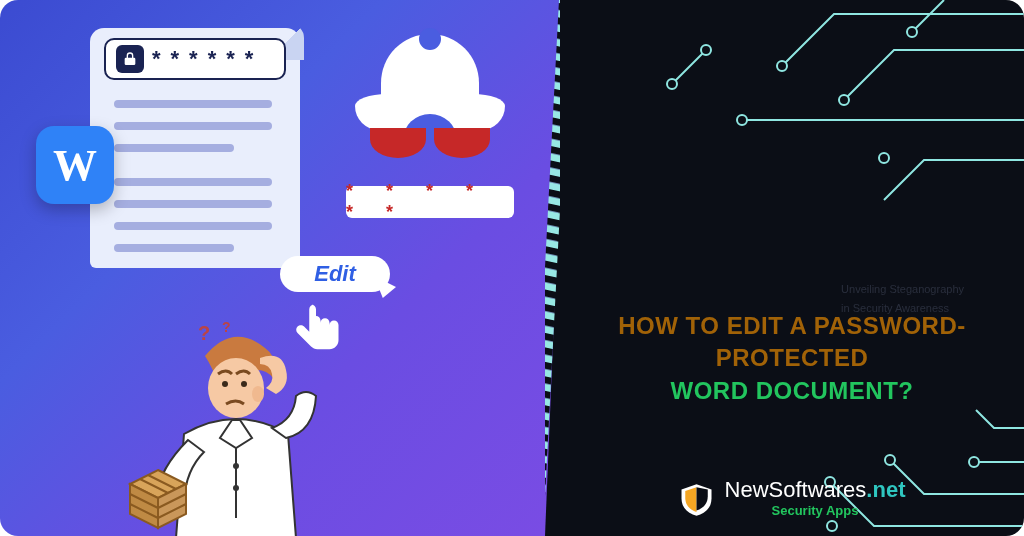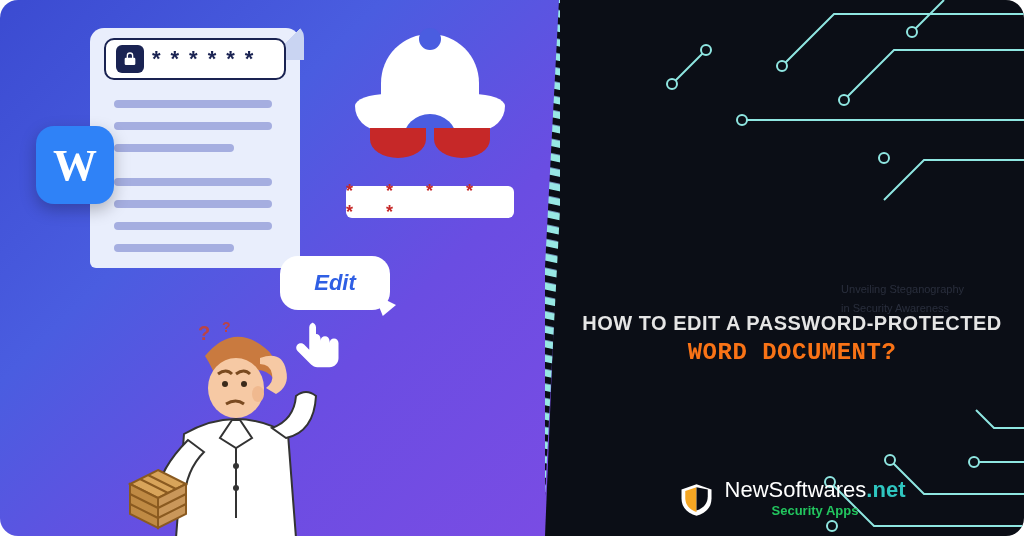--- a/index.html
+++ b/index.html
@@ -30,38 +30,38 @@
 .notch { position:absolute; bottom:-10px; left:50%; transform:translateX(-50%); width:54px; height:26px; background:#4a5de0; border-radius: 50% 50% 0 0 / 100% 100% 0 0; }
 .crown { position:absolute; bottom:26px; left:26px; right:26px; height:70px; background:#fff; border-radius: 60px 60px 8px 8px; }
 .dent { position:absolute; top:-6px; left:50%; transform:translateX(-50%); width:22px; height:22px; background:#4a5de0; border-radius:50%; }
 .eyes { position:absolute; bottom:-34px; left:50%; transform:translateX(-50%); width:120px; height:36px; }
 .eye  { position:absolute; width:56px; height:30px; background:#c62828; border-radius: 0 0 60px 60px / 0 0 40px 40px; }
 .eye.l { left:0; } .eye.r { right:0; }
 .pwdbox { margin: 56px auto 0; width: 168px; height: 32px; background:#fff; border-radius: 6px; display:flex; align-items:center; justify-content:center; letter-spacing:14px; color:#c62828; font-weight:900; font-size:18px; }
 
 
 .editwrap { position:absolute; left:280px; top:256px; width:140px; }
-.editbtn { width:110px; height:54px; background:#fff; border-radius:18px; display:flex; align-items:center; justify-content:center; color:#2f5fe4; font-weight:800; font-style:italic; font-size:22px; position:relative; }
+.editbtn { width:110px; height:36px; background:#fff; border-radius:18px; display:flex; align-items:center; justify-content:center; color:#2f5fe4; font-weight:800; font-style:italic; font-size:22px; position:relative; }
 .editbtn:after{ content:""; position:absolute; right:-6px; bottom:-6px; width:22px; height:22px; background:#fff; clip-path: polygon(0 0,100% 50%,40% 100%); border-radius:2px; }
 .hand { margin-top:6px; width:72px; height:72px; }
 .hand svg { width:100%; height:100%; }
 
 
 .person { position:absolute; left:110px; bottom:-6px; width:260px; }
 
 
 .divider { position:absolute; left:545px; top:0; width:50px; height:100%; pointer-events:none; }
 
 
 .right { flex: 1; position: relative; background:#0b0e16; }
 .ghost { position:absolute; top:280px; right:60px; color:#5f6780; font-size:11px; opacity:.35; line-height:1.7; text-align:left; }
 
 .title { position:absolute; top:310px; width:100%; text-align:center; font-weight:800; letter-spacing:.5px; line-height:1.35; }
-.title .line1 { color:#e5e5e5; font-size:20px; }
-.title .line2 { color:#f97316; font-size:24px;font-family:Liberation Mono, monospace; }
+.title .line1 { color:#a16207; font-size:24px; }
+.title .line2 { color:#22c55e; font-size:24px; }
 
 .brand { position:absolute; bottom:18px; left:50%; transform:translateX(-50%); display:flex; align-items:flex-end; gap:10px; }
 .brand .shield { width:36px; height:36px; }
 .brand .txt { text-align:center; }
 .brand .name { color:#fff; font-size:22px; }
 .brand .name .net { color:#2fc6c0; font-weight:700; }
 .brand .tag  { color:#22c55e; font-size:13px; font-weight:600; }
 
 
 .circuits { position:absolute; inset:0; }

